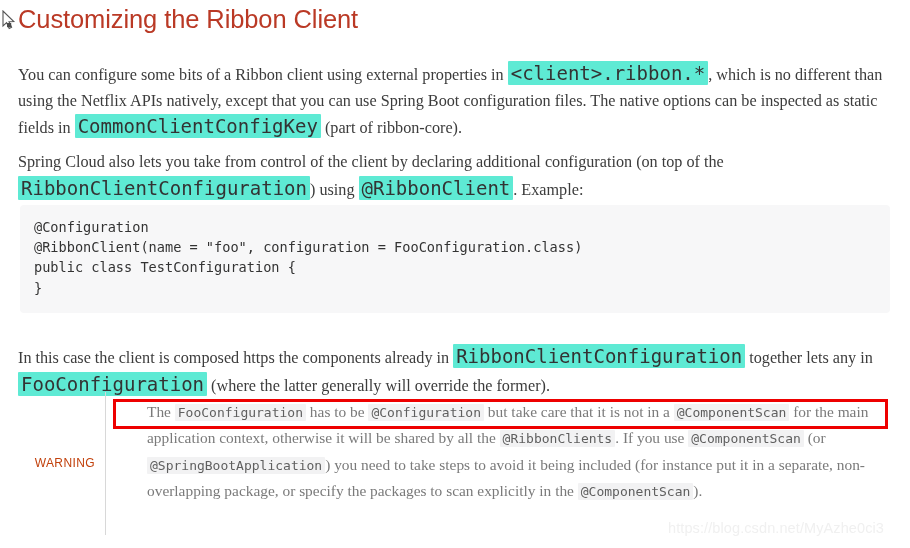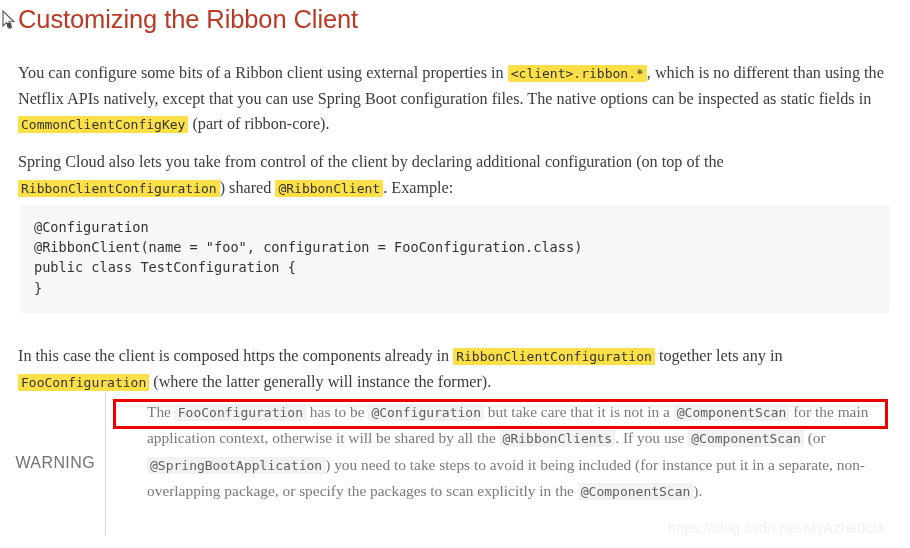--- a/index.html
+++ b/index.html
@@ -54,22 +54,22 @@
     line-height: 25.5px;
     color: #3c3c3c;
     text-align: left;
   }
   .para-1 { left: 18px; top: 45px;  width: 874px; }
   .para-2 { left: 18px; top: 134px; width: 790px; }
   .para-3 { left: 18px; top: 328px; width: 874px; }
 
   code, .code {
     font-family: "DejaVu Sans Mono", "Liberation Mono", monospace;
-    font-size: 13px;
-    background: #fde047;
+    font-size: 19px;
+    background: #5eead4;
     color: #333333;
     padding: 1px 3px;
     border-radius: 1px;
     white-space: pre;
   }
 
   
   .codeblock {
     position: absolute;
     left: 20px;
@@ -108,23 +108,23 @@
     height: 143px;
     background: #d8d8d8;
   }
   .admon-label {
     position: absolute;
     left: 0px;
     top: 62px;
     width: 95px;
     text-align: right;
     font-family: "Liberation Sans", "DejaVu Sans", sans-serif;
-    font-size: 16px;
+    font-size: 12px;
     letter-spacing: 0.4px;
-    color: #737373;
+    color: #c2410c;
     line-height: 18px;
   }
   .admon-body {
     position: absolute;
     left: 124px;
     top: 7px;
     width: 760px;
     font-size: 15.4px;
     line-height: 25.4px;
     color: #7a7a7a;
@@ -171,32 +171,32 @@
   <svg class="cursor" viewBox="0 0 16 22" xmlns="http://www.w3.org/2000/svg">
     <path d="M1,1 L1,16 L4.6,12.6 L7.2,18.4 L9.6,17.3 L7,11.7 L11.8,11.5 Z" fill="#ffffff" stroke="#555555" stroke-width="1.1"></path>
     <rect x="5" y="13" width="4.2" height="4.2" fill="#4a4a4a"></rect>
   </svg>
 
   <p class="para para-1">
     <span>You can configure some bits of a Ribbon client using external properties in </span><code>&lt;client&gt;.ribbon.*</code><span>, which is no different than using the Netflix APIs natively, except that you can use Spring Boot configuration files. The native options can be inspected as static fields in </span><code>CommonClientConfigKey</code><span> (part of ribbon-core).</span>
   </p>
 
   <p class="para para-2">
-    <span>Spring Cloud also lets you take from control of the client by declaring additional configuration (on top of the </span><code>RibbonClientConfiguration</code><span>) shared </span><code>@RibbonClient</code><span>. Example:</span>
+    <span>Spring Cloud also lets you take from control of the client by declaring additional configuration (on top of the </span><code>RibbonClientConfiguration</code><span>) using </span><code>@RibbonClient</code><span>. Example:</span>
   </p>
 
   <div class="codeblock">
     <pre>@Configuration
 @RibbonClient(name = "foo", configuration = FooConfiguration.class)
 public class TestConfiguration {
 }</pre>
   </div>
 
   <p class="para para-3">
-    <span>In this case the client is composed https the components already in </span><code>RibbonClientConfiguration</code><span> together lets any in </span><code>FooConfiguration</code><span> (where the latter generally will instance the former).</span>
+    <span>In this case the client is composed https the components already in </span><code>RibbonClientConfiguration</code><span> together lets any in </span><code>FooConfiguration</code><span> (where the latter generally will override the former).</span>
   </p>
 
   <div class="admonition">
     <div class="admon-divider"></div>
     <div class="admon-label">WARNING</div>
     <div class="admon-body">
       <span>The </span><code>FooConfiguration</code><span> has to be </span><code>@Configuration</code><span> but take care that it is not in a </span><code>@ComponentScan</code><span> for the main application context, otherwise it will be shared by all the </span><code>@RibbonClients</code><span>. If you use </span><code>@ComponentScan</code><span> (or </span><code>@SpringBootApplication</code><span>) you need to take steps to avoid it being included (for instance put it in a separate, non-overlapping package, or specify the packages to scan explicitly in the </span><code>@ComponentScan</code><span>).</span>
     </div>
   </div>
 

